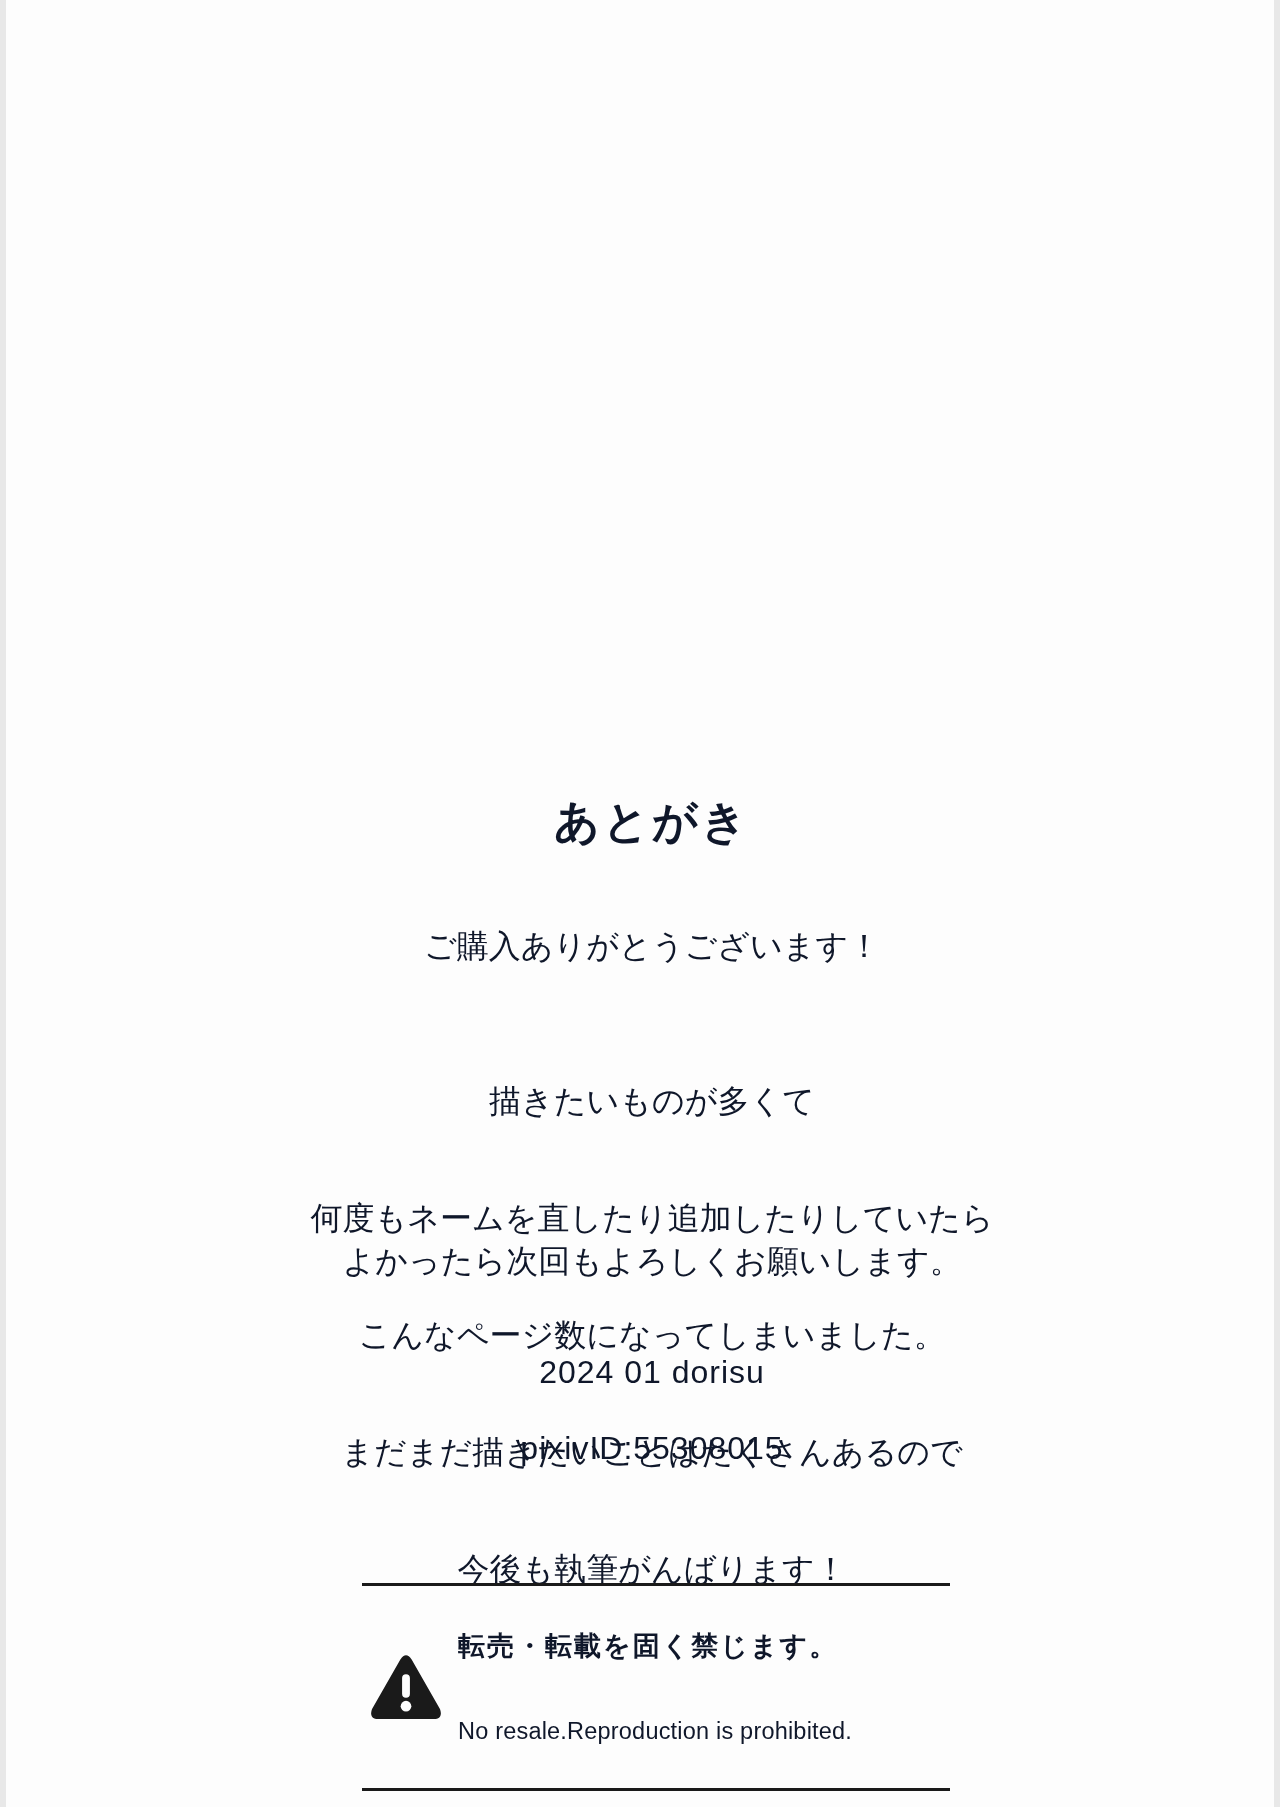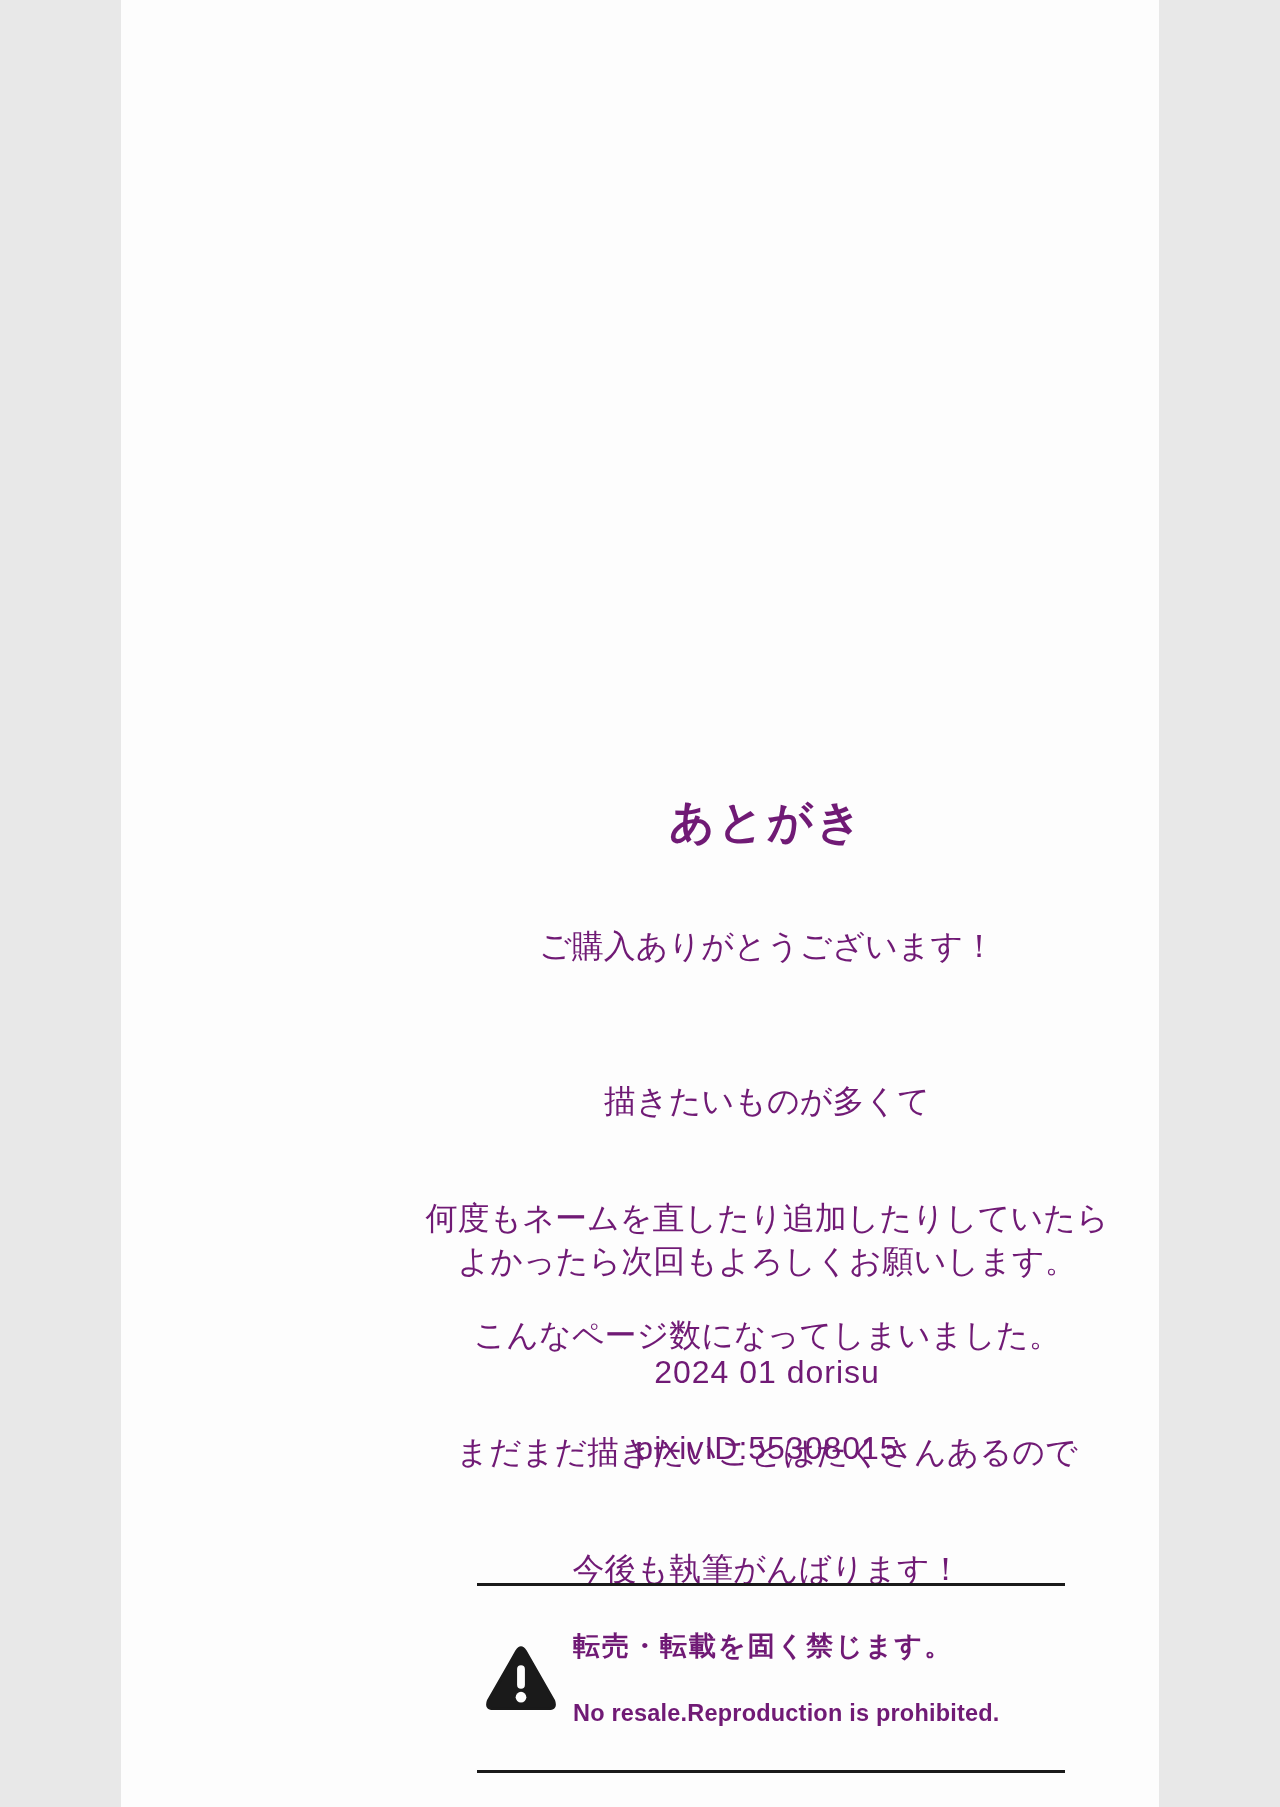--- a/index.html
+++ b/index.html
@@ -2,25 +2,25 @@
 <html><head>
 <meta charset="utf-8">
 <style>
   html, body {
     margin: 0;
     padding: 0;
     background: #e8e8e8;
   }
   .page {
     position: relative;
-    width: 1038px;
+    width: 1268px;
     height: 1807px;
     margin: 0 auto;
     background: #fdfdfd;
-    color: #701a75;
+    color: #0f172a;
     font-family: "DejaVu Serif", "Liberation Serif", serif;
     overflow: hidden;
   }
   .centered {
     position: absolute;
     left: 6px;
     width: 1280px;
     text-align: center;
     white-space: pre;
   }
@@ -87,24 +87,24 @@
     white-space: pre;
   }
   .notice-jp {
     font-size: 27px;
     font-weight: 700;
     letter-spacing: 2px;
     line-height: 34px;
   }
   .notice-en {
     font-size: 23.5px;
-    font-weight: 700;
+    font-weight: 400;
     letter-spacing: 0.2px;
     line-height: 26px;
-    margin-top: 1px;
+    margin-top: 19px;
   }
 </style>
 </head>
 <body>
 
 <div class="page">
 
   <div class="centered heading">あとがき</div>
 
   <div class="centered thanks">ご購入ありがとうございます！</div>

